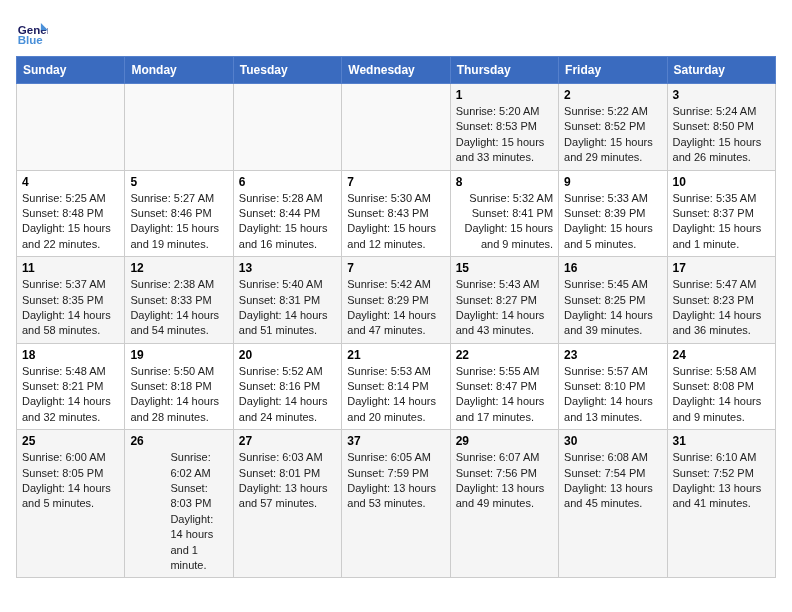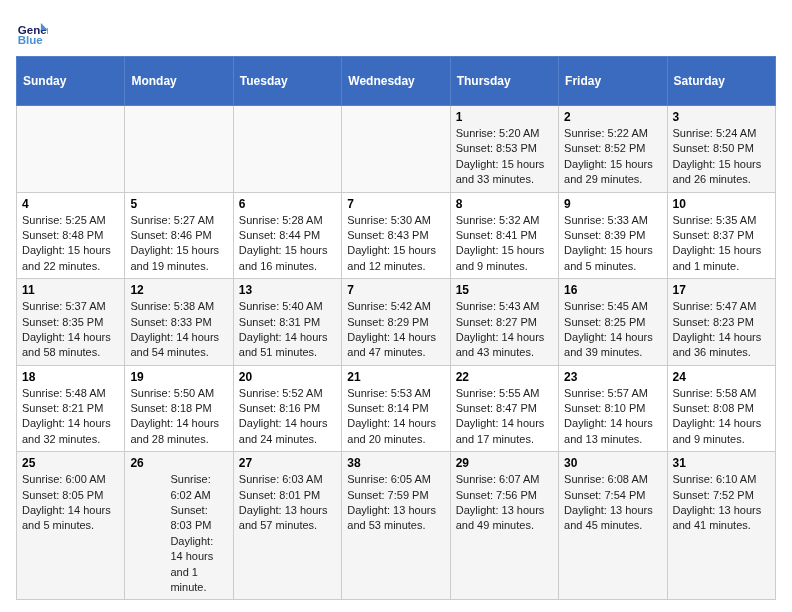--- a/index.html
+++ b/index.html
@@ -40,21 +40,21 @@
     }
     .calendar-table {
       width: 100%;
       border-collapse: collapse;
       font-size: 11px;
     }
     .calendar-table thead tr th {
       background-color: #3a6bbf;
       color: #fff;
       text-align: left;
-      padding: 17px 6px;
+      padding: 6px 6px;
       font-size: 12px;
       border: 1px solid #5580cc;
     }
     .calendar-table tbody tr td {
       border: 1px solid #ccc;
       vertical-align: top;
       padding: 4px 5px;
       width: calc(100% / 7);
       min-height: 80px;
       background: #fff;
@@ -161,21 +161,21 @@
         </td>
         <td>
           <span class="day-number">7</span>
           <div class="cell-text" style="white-space: pre-line;">Sunrise: 5:30 AM
 Sunset: 8:43 PM
 Daylight: 15 hours
 and 12 minutes.</div>
         </td>
         <td>
           <span class="day-number">8</span>
-          <div class="cell-text" style="white-space: pre-line;">Sunrise: 5:32 AM
+          <div class="cell-text" style="white-space: pre-line; text-align: right;">Sunrise: 5:32 AM
 Sunset: 8:41 PM
 Daylight: 15 hours
 and 9 minutes.</div>
         </td>
         <td>
           <span class="day-number">9</span>
           <div class="cell-text" style="white-space: pre-line;">Sunrise: 5:33 AM
 Sunset: 8:39 PM
 Daylight: 15 hours
 and 5 minutes.</div>
@@ -191,21 +191,21 @@
       <tr>
         <td>
           <span class="day-number">11</span>
           <div class="cell-text" style="white-space: pre-line;">Sunrise: 5:37 AM
 Sunset: 8:35 PM
 Daylight: 14 hours
 and 58 minutes.</div>
         </td>
         <td>
           <span class="day-number">12</span>
-          <div class="cell-text" style="white-space: pre-line;">Sunrise: 5:38 AM
+          <div class="cell-text" style="white-space: pre-line;">Sunrise: 2:38 AM
 Sunset: 8:33 PM
 Daylight: 14 hours
 and 54 minutes.</div>
         </td>
         <td>
           <span class="day-number">13</span>
           <div class="cell-text" style="white-space: pre-line;">Sunrise: 5:40 AM
 Sunset: 8:31 PM
 Daylight: 14 hours
 and 51 minutes.</div>
@@ -306,21 +306,21 @@
 and 1 minute.</div>
         </td>
         <td>
           <span class="day-number">27</span>
           <div class="cell-text" style="white-space: pre-line;">Sunrise: 6:03 AM
 Sunset: 8:01 PM
 Daylight: 13 hours
 and 57 minutes.</div>
         </td>
         <td>
-          <span class="day-number">38</span>
+          <span class="day-number">37</span>
           <div class="cell-text" style="white-space: pre-line;">Sunrise: 6:05 AM
 Sunset: 7:59 PM
 Daylight: 13 hours
 and 53 minutes.</div>
         </td>
         <td>
           <span class="day-number">29</span>
           <div class="cell-text" style="white-space: pre-line;">Sunrise: 6:07 AM
 Sunset: 7:56 PM
 Daylight: 13 hours

